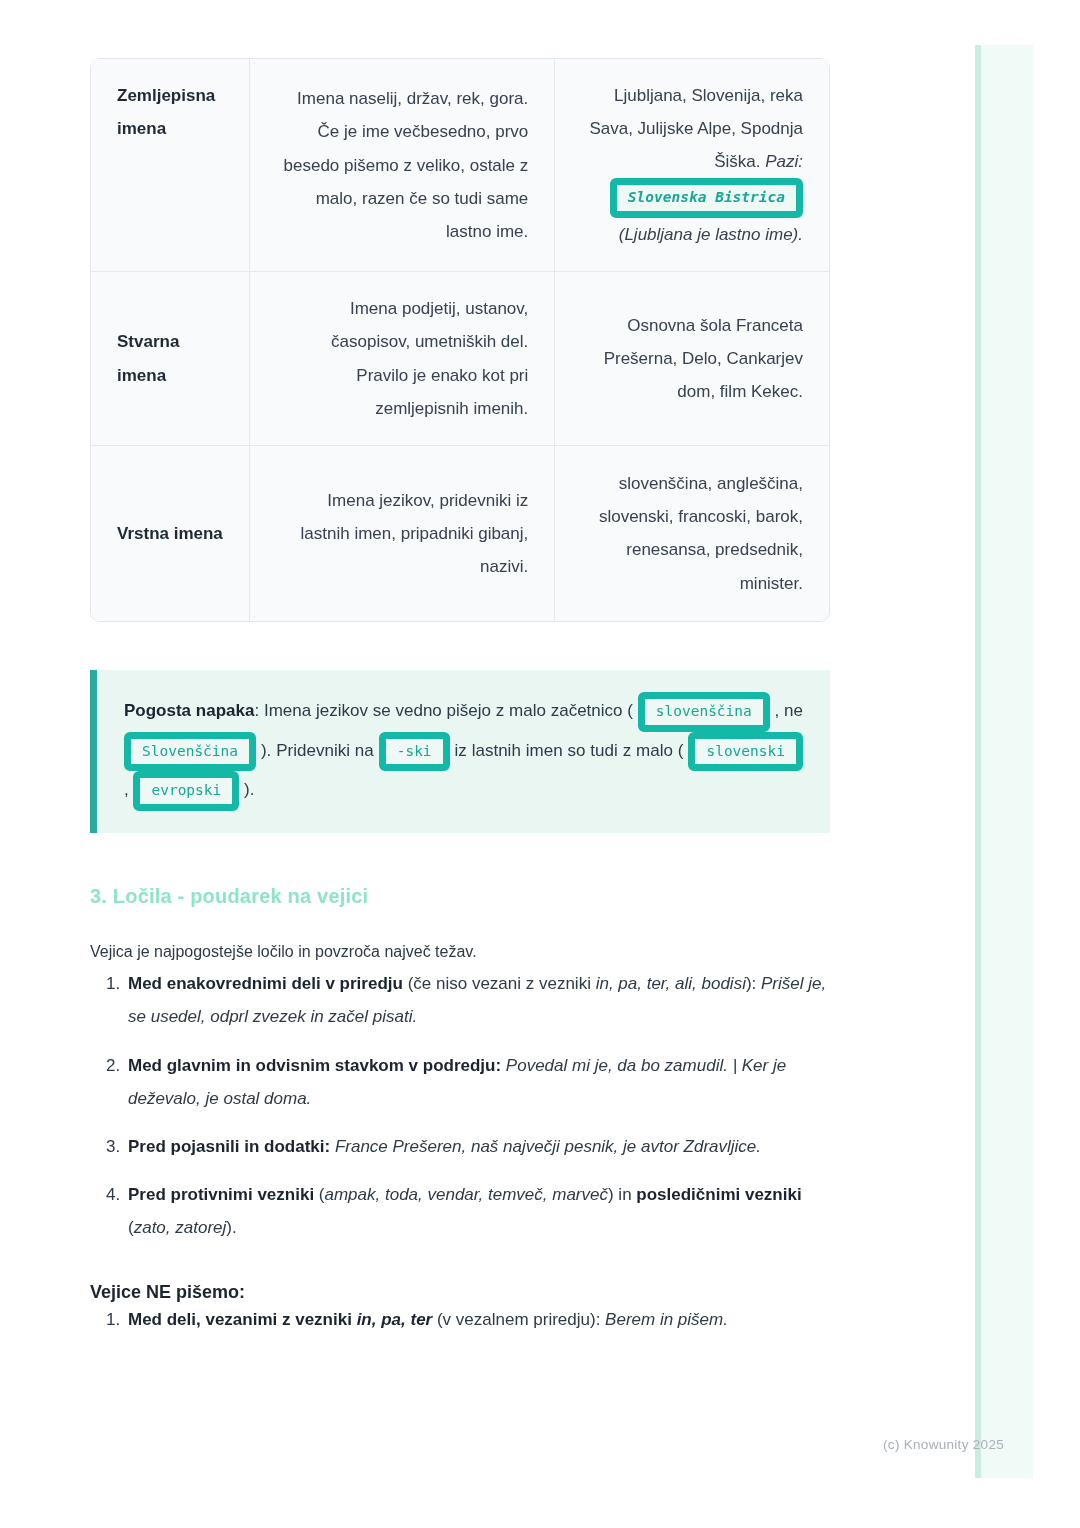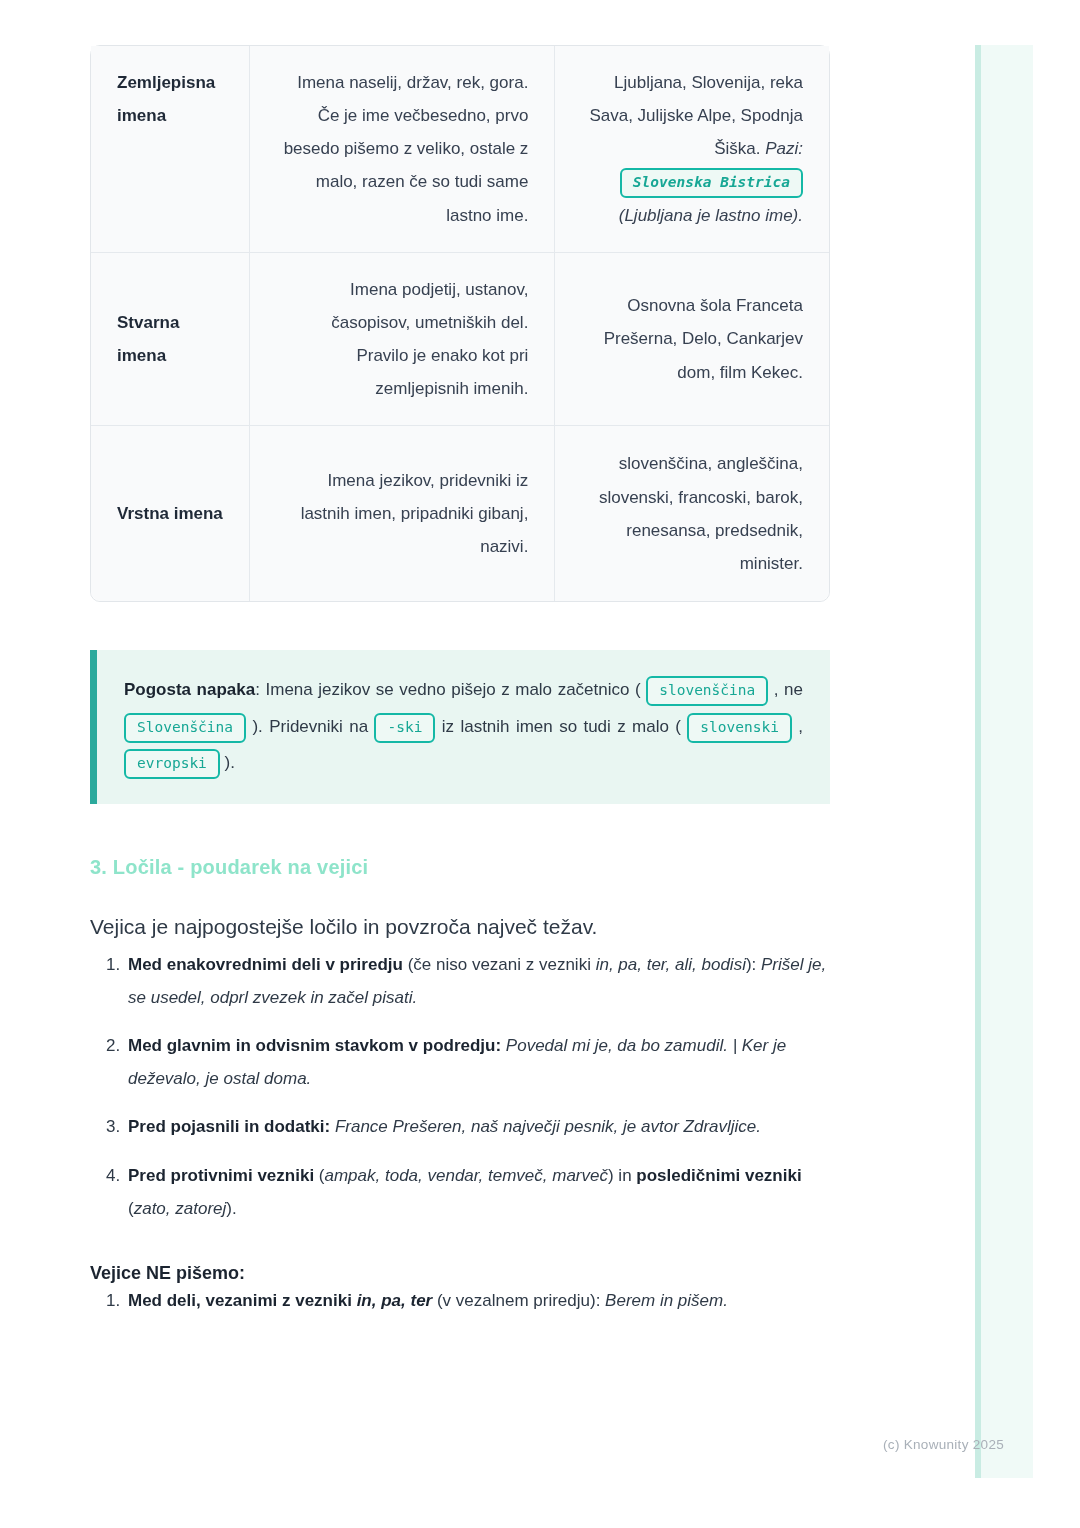--- a/index.html
+++ b/index.html
@@ -10,21 +10,21 @@
     position: absolute; left: 975px; top: 45px; width: 58px; height: 1433px;
     background: #f0faf7; border-left: 6px solid #c9ece3; z-index: 0;
   }
 
   .content { position: absolute; left: 90px; top: 45px; width: 740px; z-index: 1; }
 
   
   table.gram {
     width: 740px; border-collapse: separate; border-spacing: 0;
     border: 1px solid #e2e6ea; border-radius: 10px;
-    font-size: 17px; color: #374151;
+    font-size: 17px; color: #374151; margin-top: 13px;
   }
   table.gram td, table.gram th {
     background: #f9fafb; padding: 20px 26px; line-height: 1.95;
     text-align: left; vertical-align: middle; font-weight: normal;
   }
   table.gram th { font-weight: 700; color: #1f2937; width: 158px; }
   table.gram td.def { width: 307px; }
   table.gram td.ex  { width: 275px; }
   table.gram td.def, table.gram td.ex { border-left: 1px solid #e5e9ed; text-align: right; }
   table.gram tr.r1 td, table.gram tr.r1 th,
@@ -36,37 +36,37 @@
   table.gram tr.r3 th { border-bottom-left-radius: 10px; }
   table.gram tr.r3 td.ex { border-bottom-right-radius: 10px; }
 
   .it { font-style: italic; }
   .bd { font-weight: 700; color: #1b2430; }
   .bdit { font-weight: 700; font-style: italic; color: #1b2430; }
 
   .chip {
     display: inline-block; font-family: "DejaVu Sans Mono", monospace;
     font-size: 14.5px; color: #17a795; background: #eef9f5;
-    border: 2px solid #14b8a6; border-radius: 6px;
+    border: 7px solid #14b8a6; border-radius: 6px;
     padding: 2px 11px; line-height: 1.5; white-space: nowrap; vertical-align: baseline;
   }
   .chip.italic { font-style: italic; font-weight: 700; }
 
   
   .callout {
     margin-top: 48px; background: #e9f6f2; border-left: 7px solid #2ba99c;
     border-radius: 0; padding: 22px 27px; font-size: 17px;
     line-height: 2.15; text-align: justify; color: #2f3a47;
   }
 
   
   h2.section-heading {
     margin-top: 52px; font-size: 20px; font-weight: 600; color: #8ee4ca; letter-spacing: 0.2px;
   }
-  p.intro { margin-top: 28px; font-size: 21px; line-height: 1.95; }
+  p.intro { margin-top: 28px; font-size: 16px; line-height: 1.95; }
   h3.subheading { margin-top: 38px; font-size: 18px; font-weight: 700; color: #1b2430; }
 
   ol.rules { padding-left: 35px; font-size: 17px; line-height: 1.95; }
   ol.rules li { margin-bottom: 15px; padding-left: 3px; }
   ol.rules li:last-child { margin-bottom: 0; }
 
   .footer-copyright {
     position: absolute; top: 1437px; right: 76px; z-index: 2;
     font-size: 13.5px; color: #a9b0b8; letter-spacing: 0.3px;
   }

